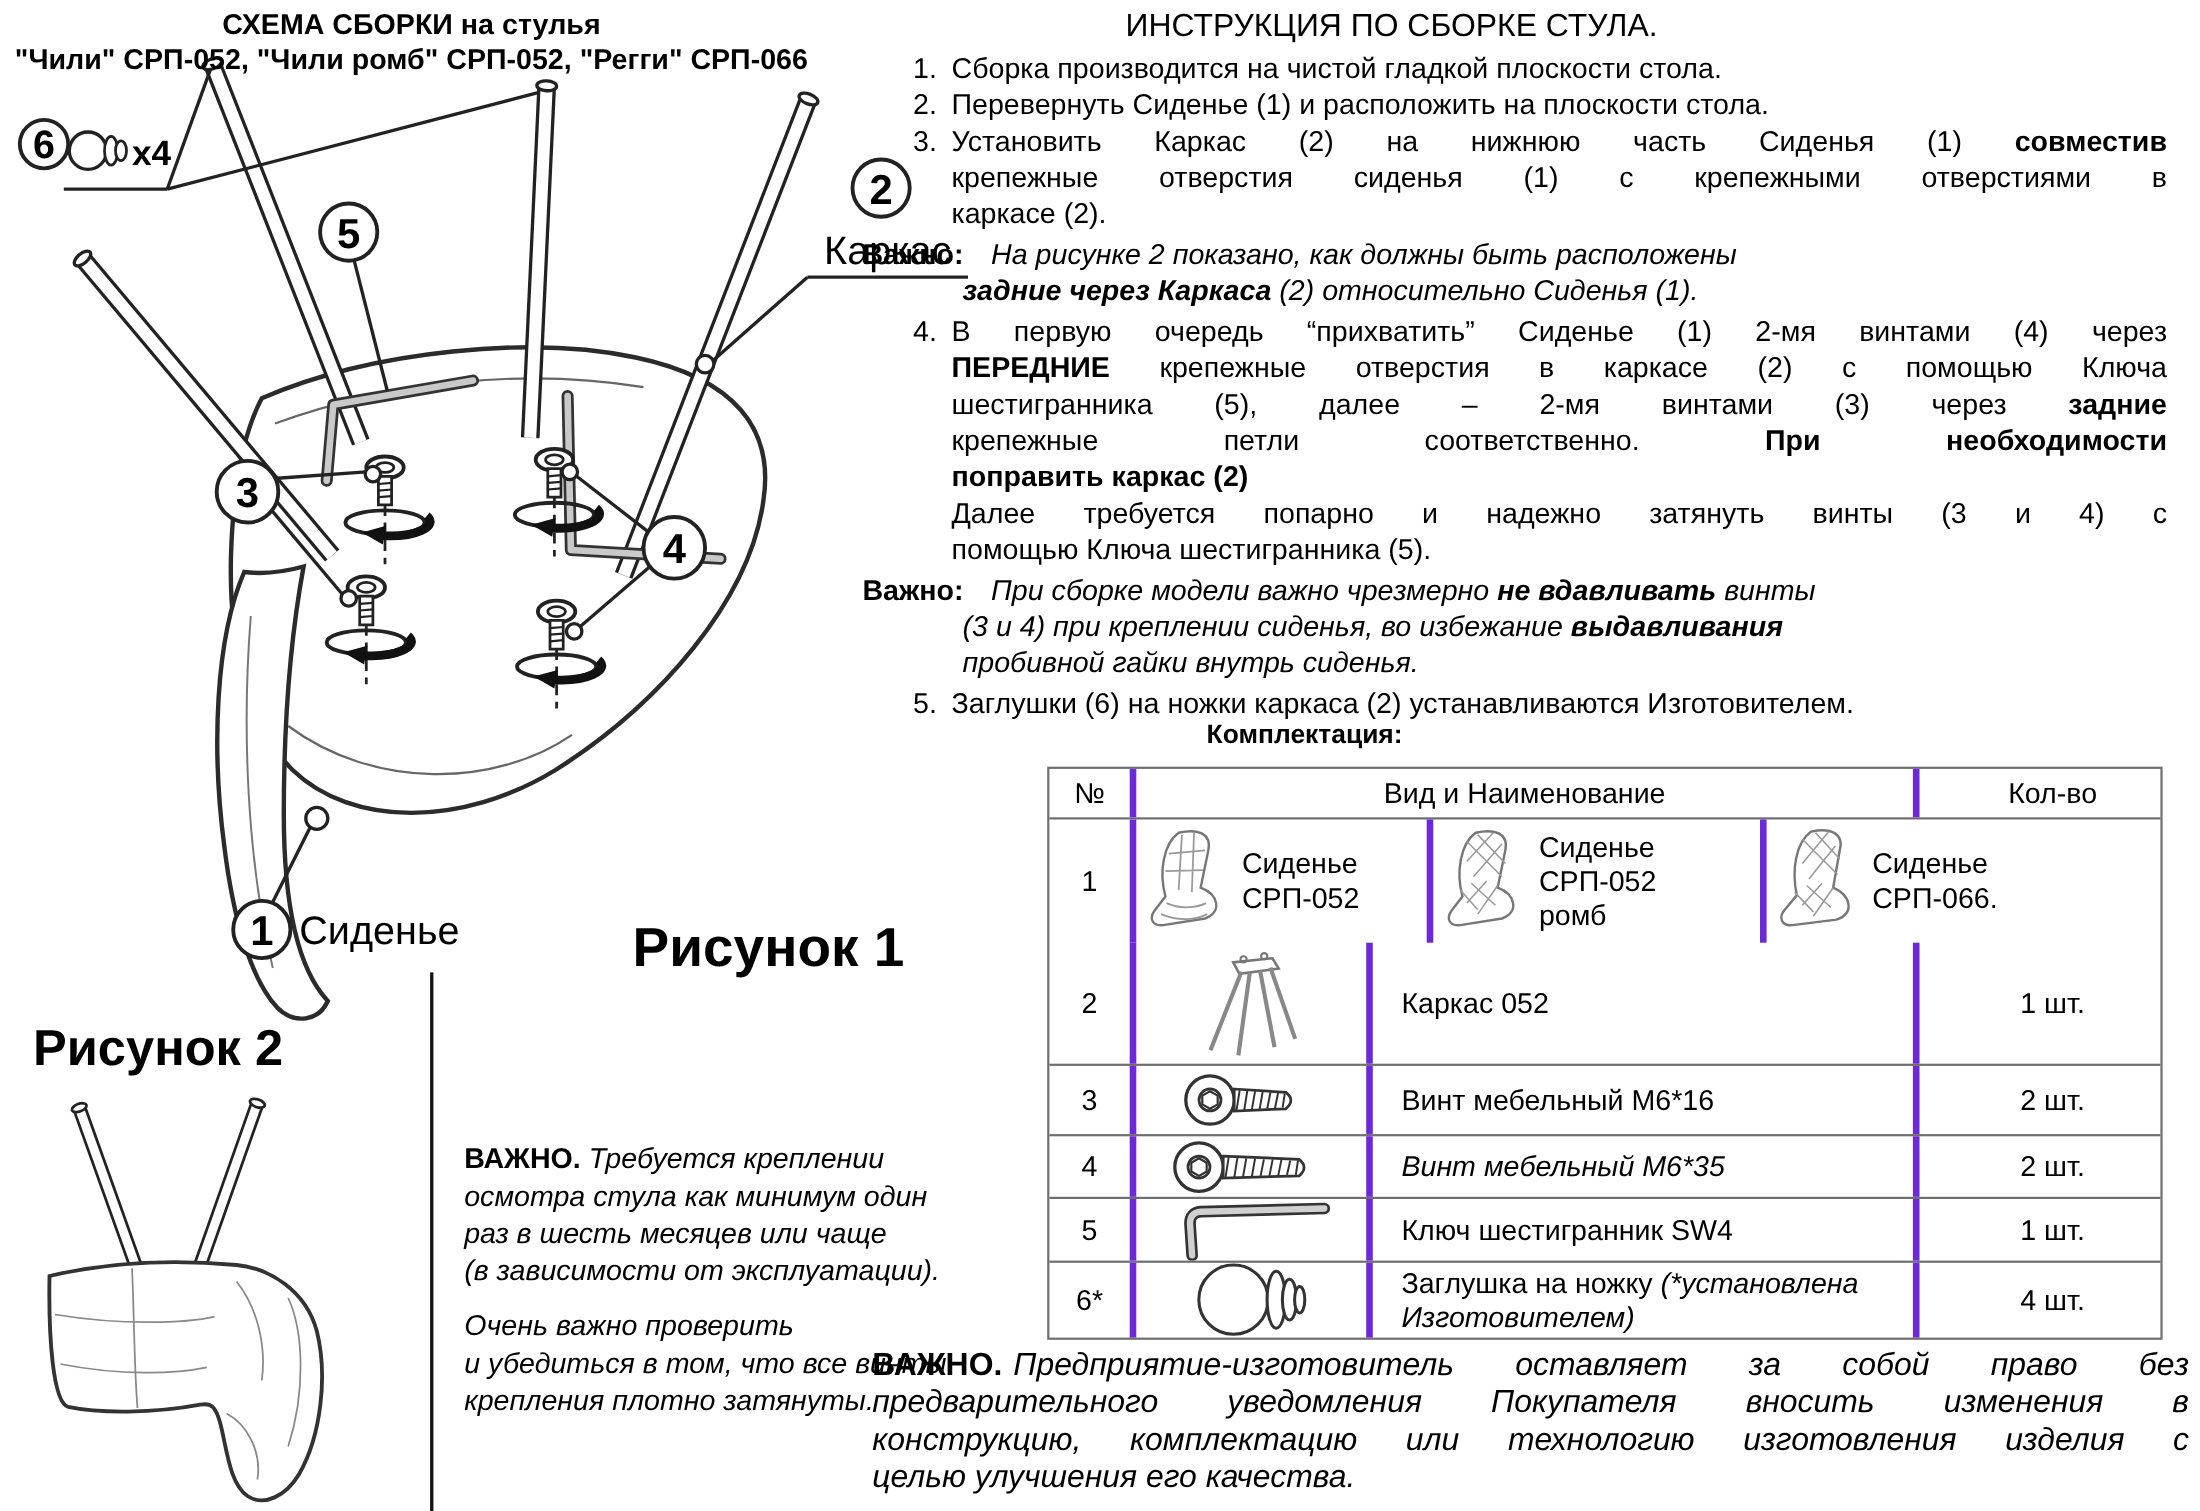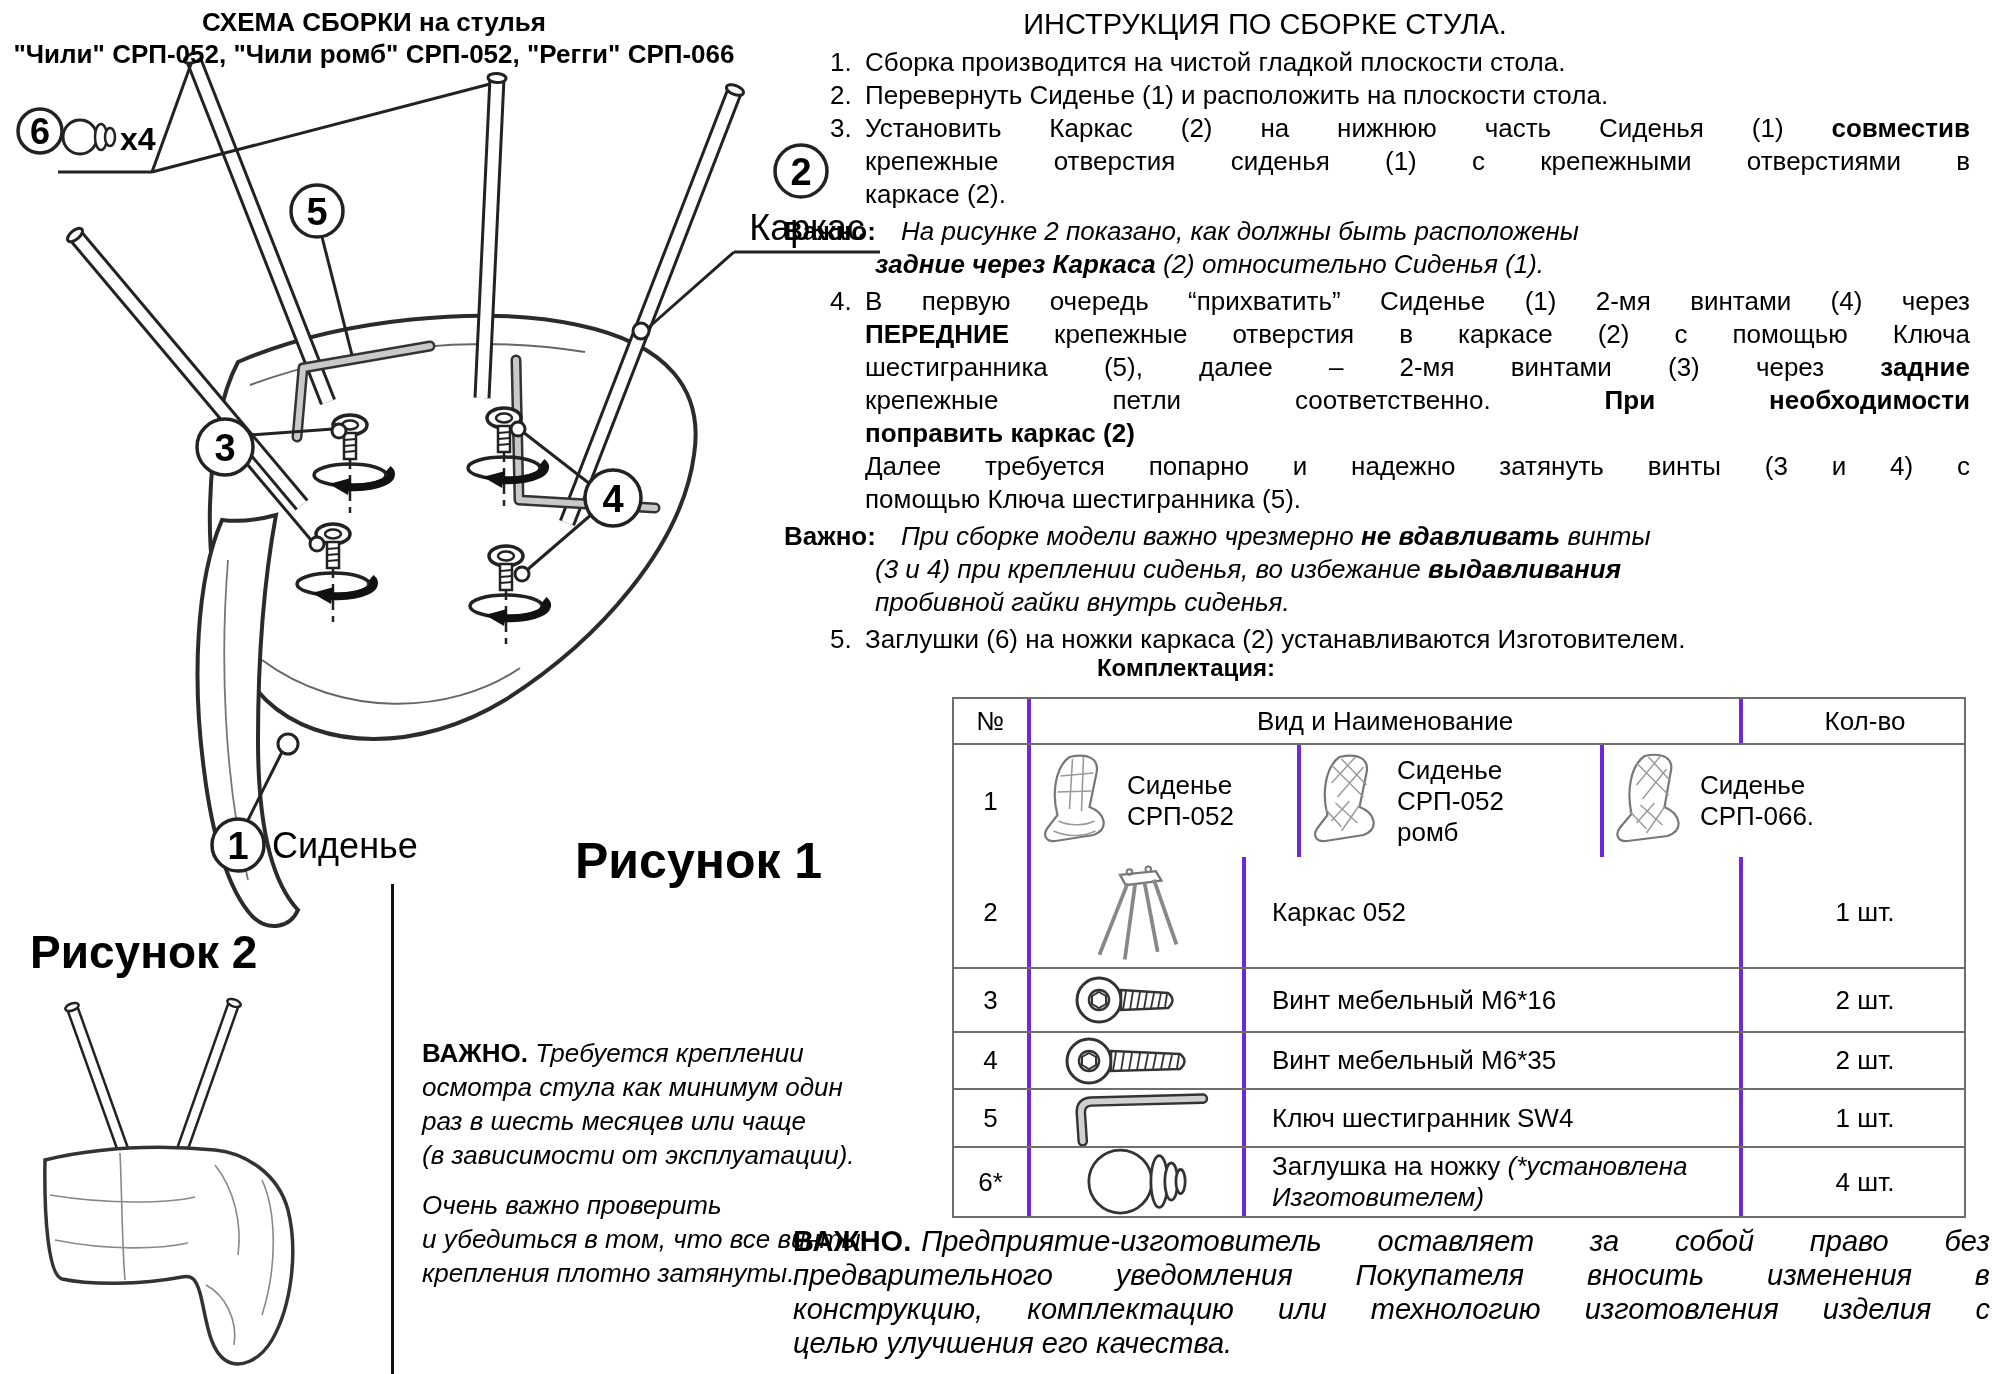--- a/index.html
+++ b/index.html
@@ -24,21 +24,21 @@
   .step{position:relative;padding-left:85px;}
   .step .num{position:absolute;left:50px;top:0;height:33px;line-height:33px;}
   .note{position:relative;padding-left:95px;margin:4px 0;}
   .note .nlabel{position:absolute;left:4px;top:0;height:33px;line-height:33px;font-weight:bold;}
   .note .ln.first{text-indent:26px;}
   .kit-heading{left:796px;top:654px;width:780px;text-align:center;font-weight:bold;font-size:24px;}
   
   .tbl{left:952px;top:697px;width:1014px;border:2px solid #6e6e6e;box-sizing:border-box;font-size:26px;}
   .trow{display:flex;border-top:2px solid #6e6e6e;box-sizing:border-box;}
   .trow:first-child{border-top:none;}
-  .tc{border-left:4px solid #6d28d9;box-sizing:border-box;display:flex;align-items:center;justify-content:center;overflow:hidden;}
+  .tc{border-left:6px solid #6d28d9;box-sizing:border-box;display:flex;align-items:center;justify-content:center;overflow:hidden;}
   .tc:first-child{border-left:none;}
   .w-num{width:73px;flex:none;}
   .w-mid{width:712px;flex:none;}
   .w-img{width:215px;flex:none;}
   .w-name{width:497px;flex:none;justify-content:flex-start;padding-left:26px;}
   .w-qty{flex:1;padding-left:23px;}
   .seatcell{display:flex;align-items:center;justify-content:flex-start;padding-left:10px;}
   .seatcell .lbl{white-space:pre-line;line-height:31px;margin-left:10px;}
   .footer{left:793px;top:1224px;width:1197px;font-size:29px;}
   .footer .ln{height:34px;line-height:34px;}
@@ -327,21 +327,21 @@
           <div class="tc w-img">
             <svg width="150" height="58" viewBox="0 0 150 58">
               <circle cx="27" cy="29" r="22" fill="#fff" stroke="#333" stroke-width="3"></circle>
               <circle cx="27" cy="29" r="10" fill="#fff" stroke="#333" stroke-width="2.5"></circle>
               <polygon points="27,21 34,25 34,33 27,37 20,33 20,25" fill="none" stroke="#333" stroke-width="2"></polygon>
               <path d="M49,19 L118,22 Q127,29 118,37 L49,39 Z" fill="#fff" stroke="#333" stroke-width="2.5"></path>
               <path d="M54,20 L51,39 M62,20 L59,39 M70,21 L67,38 M78,21 L75,38 M86,22 L83,37 M94,22 L91,37 M102,22 L99,37 M110,23 L107,36 M117,23 L115,36" stroke="#333" stroke-width="1.8" fill="none"></path>
             </svg>
           </div>
           <div class="tc w-name">
-            <div style="line-height: 31px;">
+            <div style="line-height: 31px; font-style: italic;">
               <div><span>Винт мебельный М6*35</span></div>
             </div>
           </div>
           <div class="tc w-qty">2 шт.</div>
         </div>
         <div class="trow" style="height: 58px;">
           <div class="tc w-num">5</div>
           <div class="tc w-img">
             <svg width="160" height="62" viewBox="0 0 160 64">
               <path d="M24,56 L22,26 Q22,16 32,15 L148,12" fill="none" stroke="#333" stroke-width="11" stroke-linejoin="round" stroke-linecap="round"></path>

